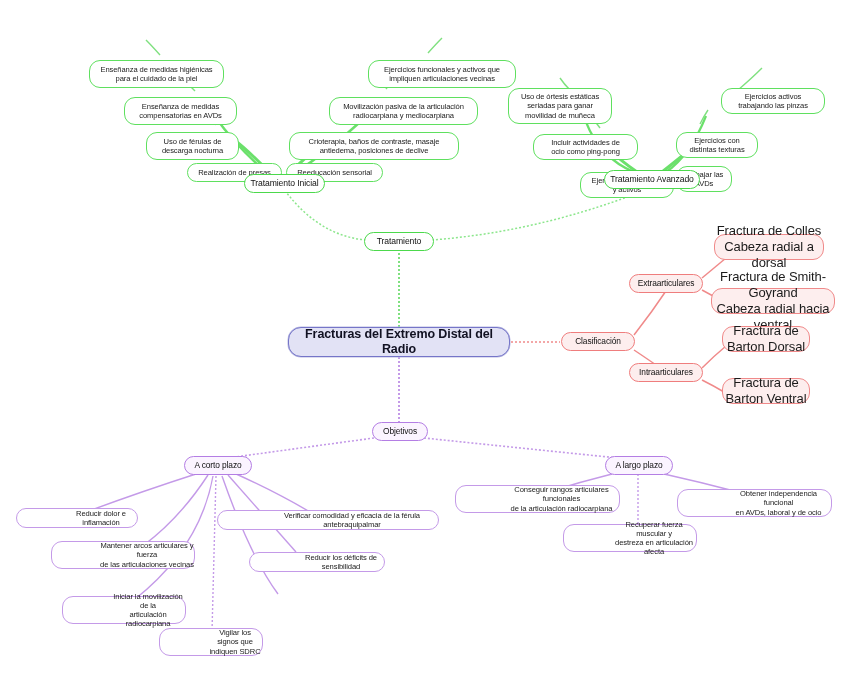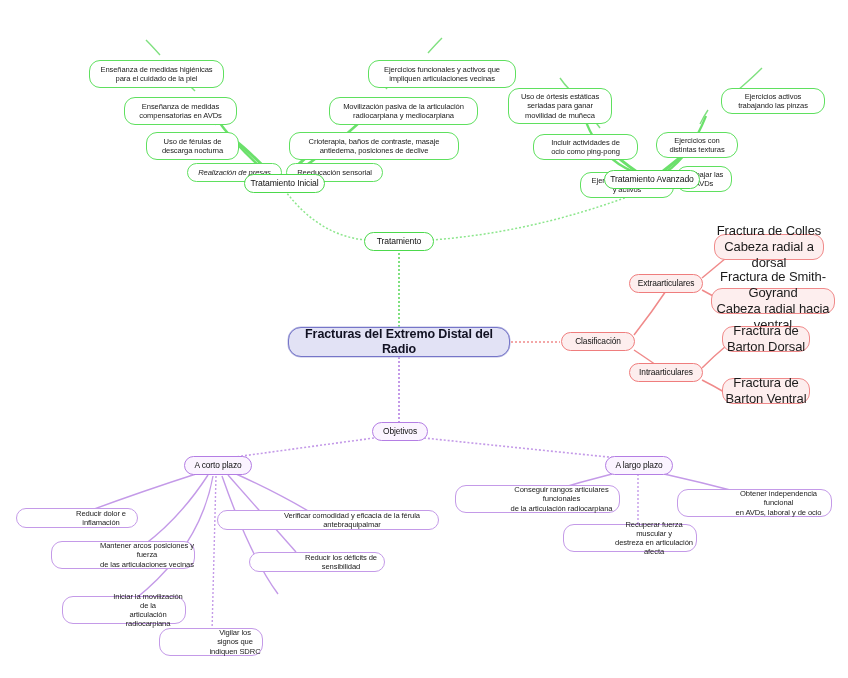--- a/index.html
+++ b/index.html
@@ -137,21 +137,21 @@
 
   <div class="node n-green" style="left:89px;top:16px;width:135px;height:28px;">Enseñanza de medidas higiénicas
 para el cuidado de la piel</div>
 
   <div class="node n-green" style="left:124px;top:53px;width:113px;height:28px;">Enseñanza de medidas
 compensatorias en AVDs</div>
 
   <div class="node n-green" style="left:146px;top:88px;width:93px;height:28px;">Uso de férulas de
 descarga nocturna</div>
 
-  <div class="node n-green" style="left:187px;top:119px;width:95px;height:19px;font-style:italic;">Realización de presas</div>
+  <div class="node n-green" style="left:187px;top:119px;width:95px;height:19px;">Realización de presas</div>
 
   <div class="node n-green" style="left:286px;top:119px;width:97px;height:19px;">Reeducación sensorial</div>
 
   <div class="node n-green" style="left:289px;top:88px;width:170px;height:28px;">Crioterapia, baños de contraste, masaje
 antiedema, posiciones de declive</div>
 
   <div class="node n-green" style="left:329px;top:53px;width:149px;height:28px;">Movilización pasiva de la articulación
 radiocarpiana y mediocarpiana</div>
 
   <div class="node n-green" style="left:368px;top:16px;width:148px;height:28px;">Ejercicios funcionales y activos que
@@ -165,21 +165,21 @@
 
   <div class="node n-green" style="left:533px;top:90px;width:105px;height:26px;">Incluir actividades de
 ocio como ping-pong</div>
 
   <div class="node n-green" style="left:580px;top:128px;width:94px;height:26px;">Ejercicios funcionales
 y activos</div>
 
   <div class="node n-green" style="left:676px;top:122px;width:56px;height:26px;">Trabajar las
 AVDs</div>
 
-  <div class="node n-green" style="left:656px;top:88px;width:82px;height:26px;border-radius:12px;">Ejercicios con
+  <div class="node n-green" style="left:676px;top:88px;width:82px;height:26px;">Ejercicios con
 distintas texturas</div>
 
   <div class="node n-green" style="left:721px;top:44px;width:104px;height:26px;">Ejercicios activos
 trabajando las pinzas</div>
 
   <div class="node n-green-mid" style="left:604px;top:170px;width:96px;height:19px;">Tratamiento Avanzado</div>
 
   <div class="node n-green-mid" style="left:364px;top:232px;width:70px;height:19px;">Tratamiento</div>
 
   <div class="node n-root" style="left:288px;top:327px;width:222px;height:30px;">Fracturas del Extremo Distal del Radio</div>
@@ -203,21 +203,21 @@
 Barton Ventral</div>
 
   <div class="node n-purple-mid" style="left:372px;top:422px;width:56px;height:19px;">Objetivos</div>
 
   <div class="node n-purple-mid" style="left:184px;top:456px;width:68px;height:19px;">A corto plazo</div>
 
   <div class="node n-purple-mid" style="left:605px;top:456px;width:68px;height:19px;">A largo plazo</div>
 
   <div class="node n-purple" style="left:16px;top:508px;width:122px;height:20px;">Reducir dolor e inflamación</div>
 
-  <div class="node n-purple" style="left:51px;top:541px;width:144px;height:28px;">Mantener arcos posiciones y fuerza
+  <div class="node n-purple" style="left:51px;top:541px;width:144px;height:28px;">Mantener arcos articulares y fuerza
 de las articulaciones vecinas</div>
 
   <div class="node n-purple" style="left:62px;top:596px;width:124px;height:28px;">Iniciar la movilización de la
 articulación radiocarpiana</div>
 
   <div class="node n-purple" style="left:159px;top:628px;width:104px;height:28px;">Vigilar los signos que
 indiquen SDRC</div>
 
 
   <div class="node n-purple" style="left:249px;top:552px;width:136px;height:20px;">Reducir los déficits de sensibilidad</div>

